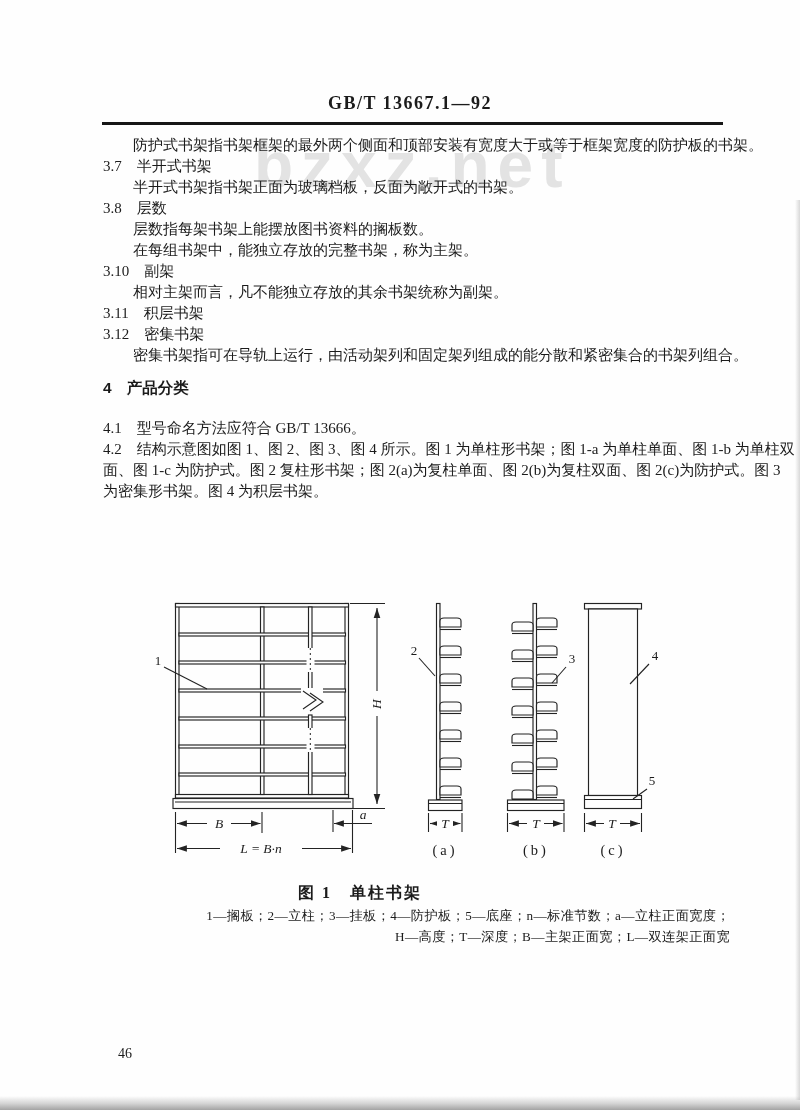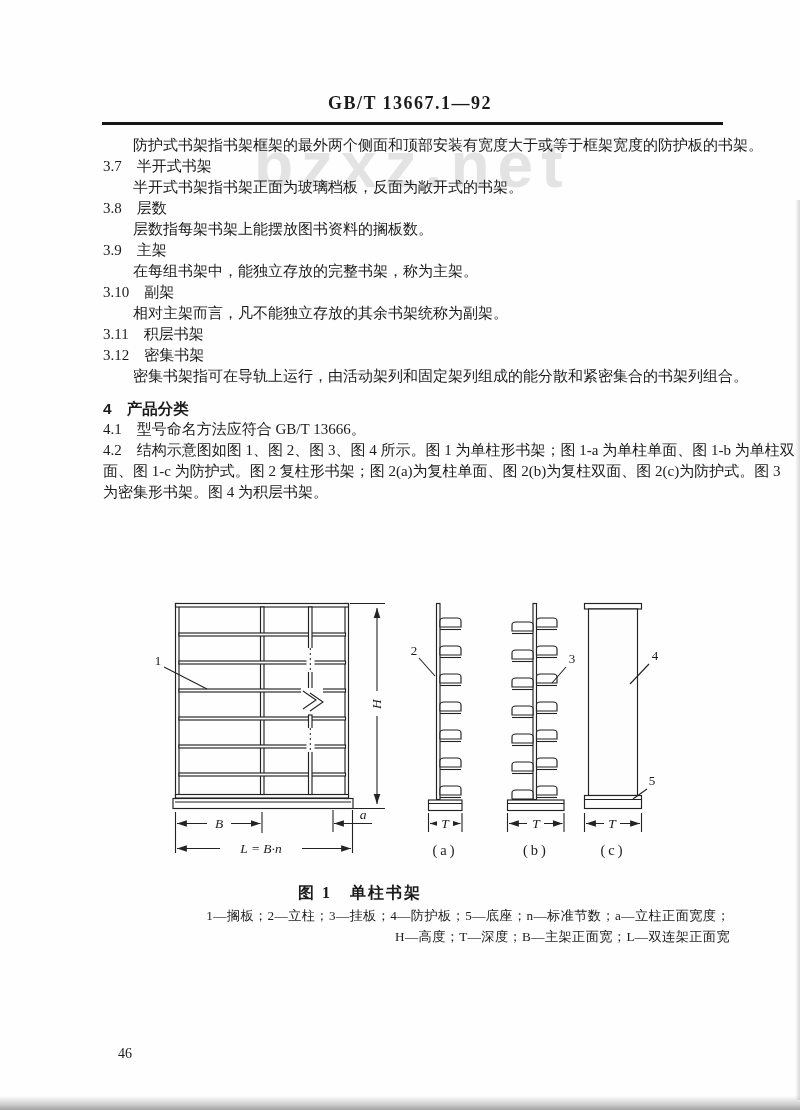--- a/index.html
+++ b/index.html
@@ -11,21 +11,21 @@
   .content{position:absolute;inset:0;z-index:1;}
   .doc-number{position:absolute;left:100px;top:93px;width:620px;text-align:center;
         font-weight:bold;font-size:18px;letter-spacing:1.5px;}
   .header-rule{position:absolute;left:102px;top:122px;width:621px;height:3px;background:#161616;}
   .body-text{position:absolute;left:103px;top:135px;width:626px;}
   .line{height:21px;line-height:21px;font-size:15px;white-space:nowrap;}
   .line .n{display:inline-block;margin-right:15px;}
   .indent{padding-left:30px;}
   .bold{font-weight:bold;font-family:"Liberation Sans","Liberation Serif",sans-serif;font-size:15.5px;}
   .g1{margin-top:11px;}
-  .g2{margin-top:0;}
+  .g2{margin-top:20px;}
   .figure-svg{position:absolute;left:100px;top:560px;}
   .ln{stroke:#232323;stroke-width:1.1;fill:none;}
   .fl{fill:#fdfdfd;stroke:#232323;stroke-width:1.15;}
   .wt{fill:#fefefe;stroke:none;}
   .dash{stroke:#232323;stroke-width:1;fill:none;stroke-dasharray:2 3;}
   text{fill:#1b1b1b;}
   .plbl{font:13px "Liberation Serif",serif;text-anchor:middle;}
   .dimt{font-family:"Liberation Serif",serif;font-style:italic;font-size:13.5px;text-anchor:middle;}
   .scap{font-family:"Liberation Serif",serif;font-size:14.5px;letter-spacing:3px;text-anchor:middle;}
   .fig-caption{position:absolute;left:260px;top:883px;width:200px;text-align:center;
@@ -48,21 +48,20 @@
   <div class="content">
     <div class="doc-number">GB/T 13667.1—92</div>
     <div class="header-rule"></div>
 
     <div class="body-text">
       <div class="line indent"><span>防护式书架指书架框架的最外两个侧面和顶部安装有宽度大于或等于框架宽度的防护板的书架。</span></div>
       <div class="line"><span class="n">3.7</span><span>半开式书架</span></div>
       <div class="line indent"><span>半开式书架指书架正面为玻璃档板，反面为敞开式的书架。</span></div>
       <div class="line"><span class="n">3.8</span><span>层数</span></div>
       <div class="line indent"><span>层数指每架书架上能摆放图书资料的搁板数。</span></div>
-      <div class="line"><span class="n">3.9</span><span>主架</span></div>
       <div class="line indent"><span>在每组书架中，能独立存放的完整书架，称为主架。</span></div>
       <div class="line"><span class="n">3.10</span><span>副架</span></div>
       <div class="line indent"><span>相对主架而言，凡不能独立存放的其余书架统称为副架。</span></div>
       <div class="line"><span class="n">3.11</span><span>积层书架</span></div>
       <div class="line"><span class="n">3.12</span><span>密集书架</span></div>
       <div class="line indent"><span>密集书架指可在导轨上运行，由活动架列和固定架列组成的能分散和紧密集合的书架列组合。</span></div>
       <div class="line bold g1"><span class="n">4</span><span>产品分类</span></div>
       <div class="line g2"><span class="n">4.1</span><span>型号命名方法应符合 GB/T 13666。</span></div>
       <div class="line"><span class="n">4.2</span><span>结构示意图如图 1、图 2、图 3、图 4 所示。图 1 为单柱形书架；图 1-a 为单柱单面、图 1-b 为单柱双</span></div>
       <div class="line"><span>面、图 1-c 为防护式。图 2 复柱形书架；图 2(a)为复柱单面、图 2(b)为复柱双面、图 2(c)为防护式。图 3</span></div>

